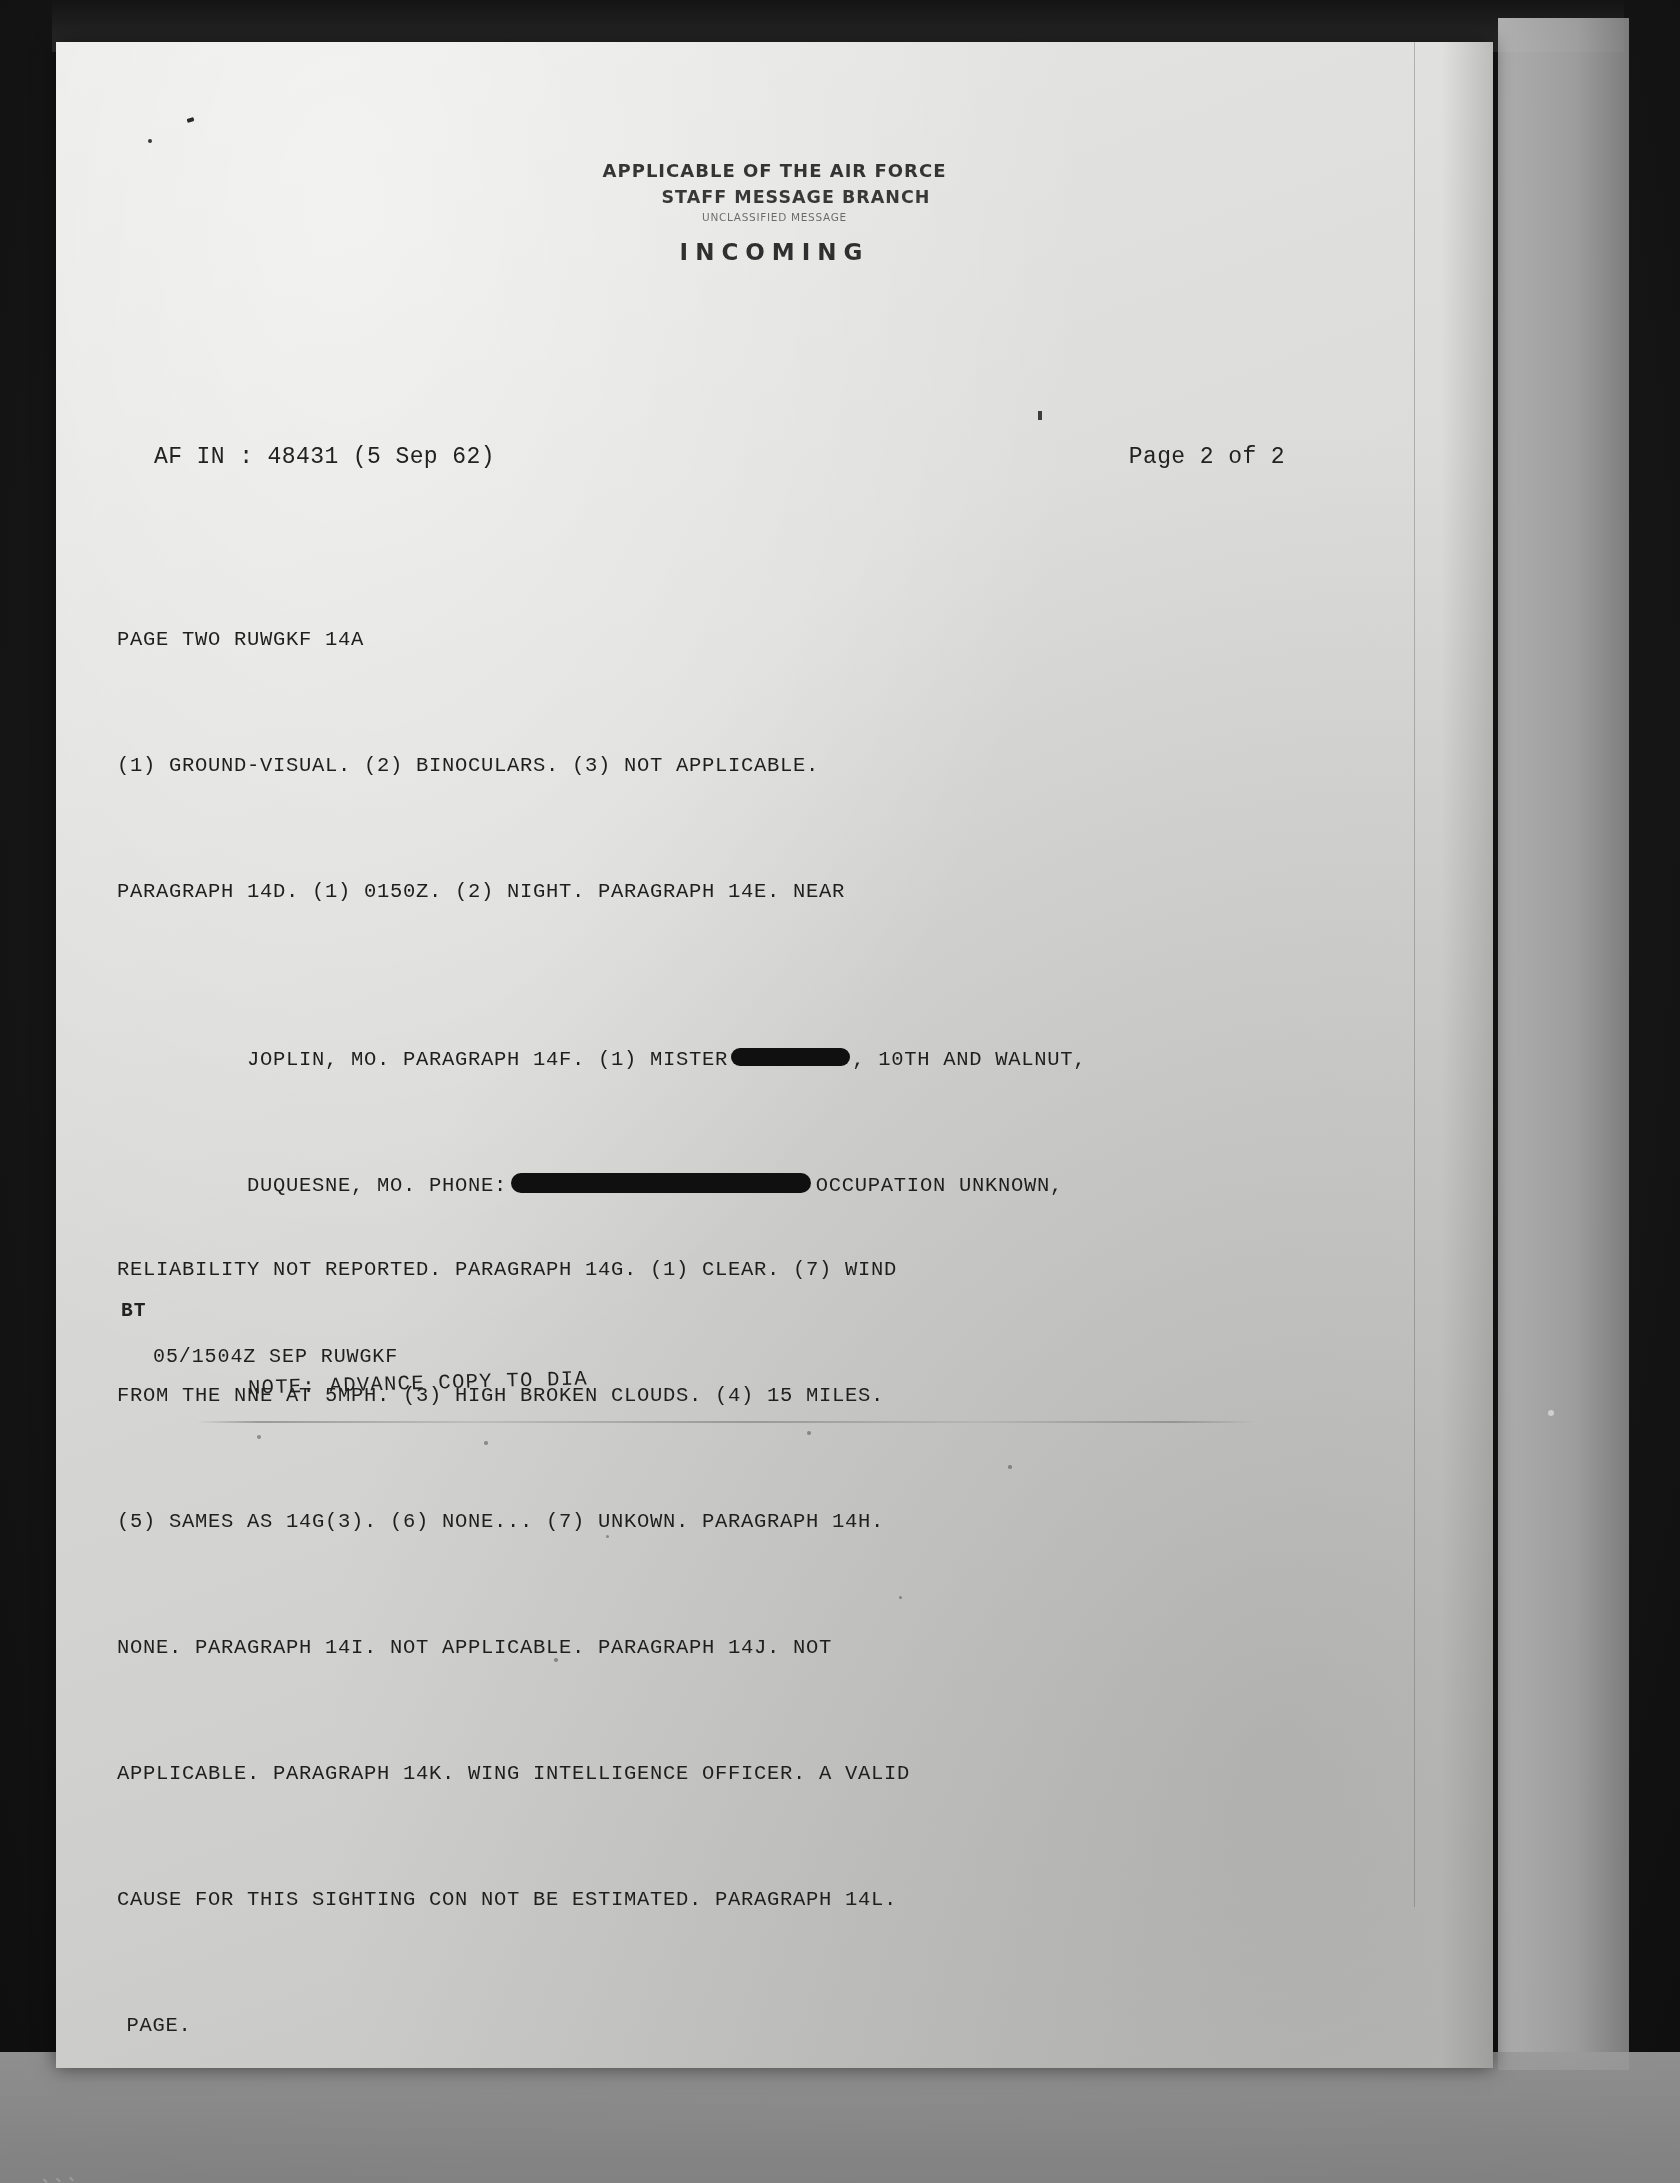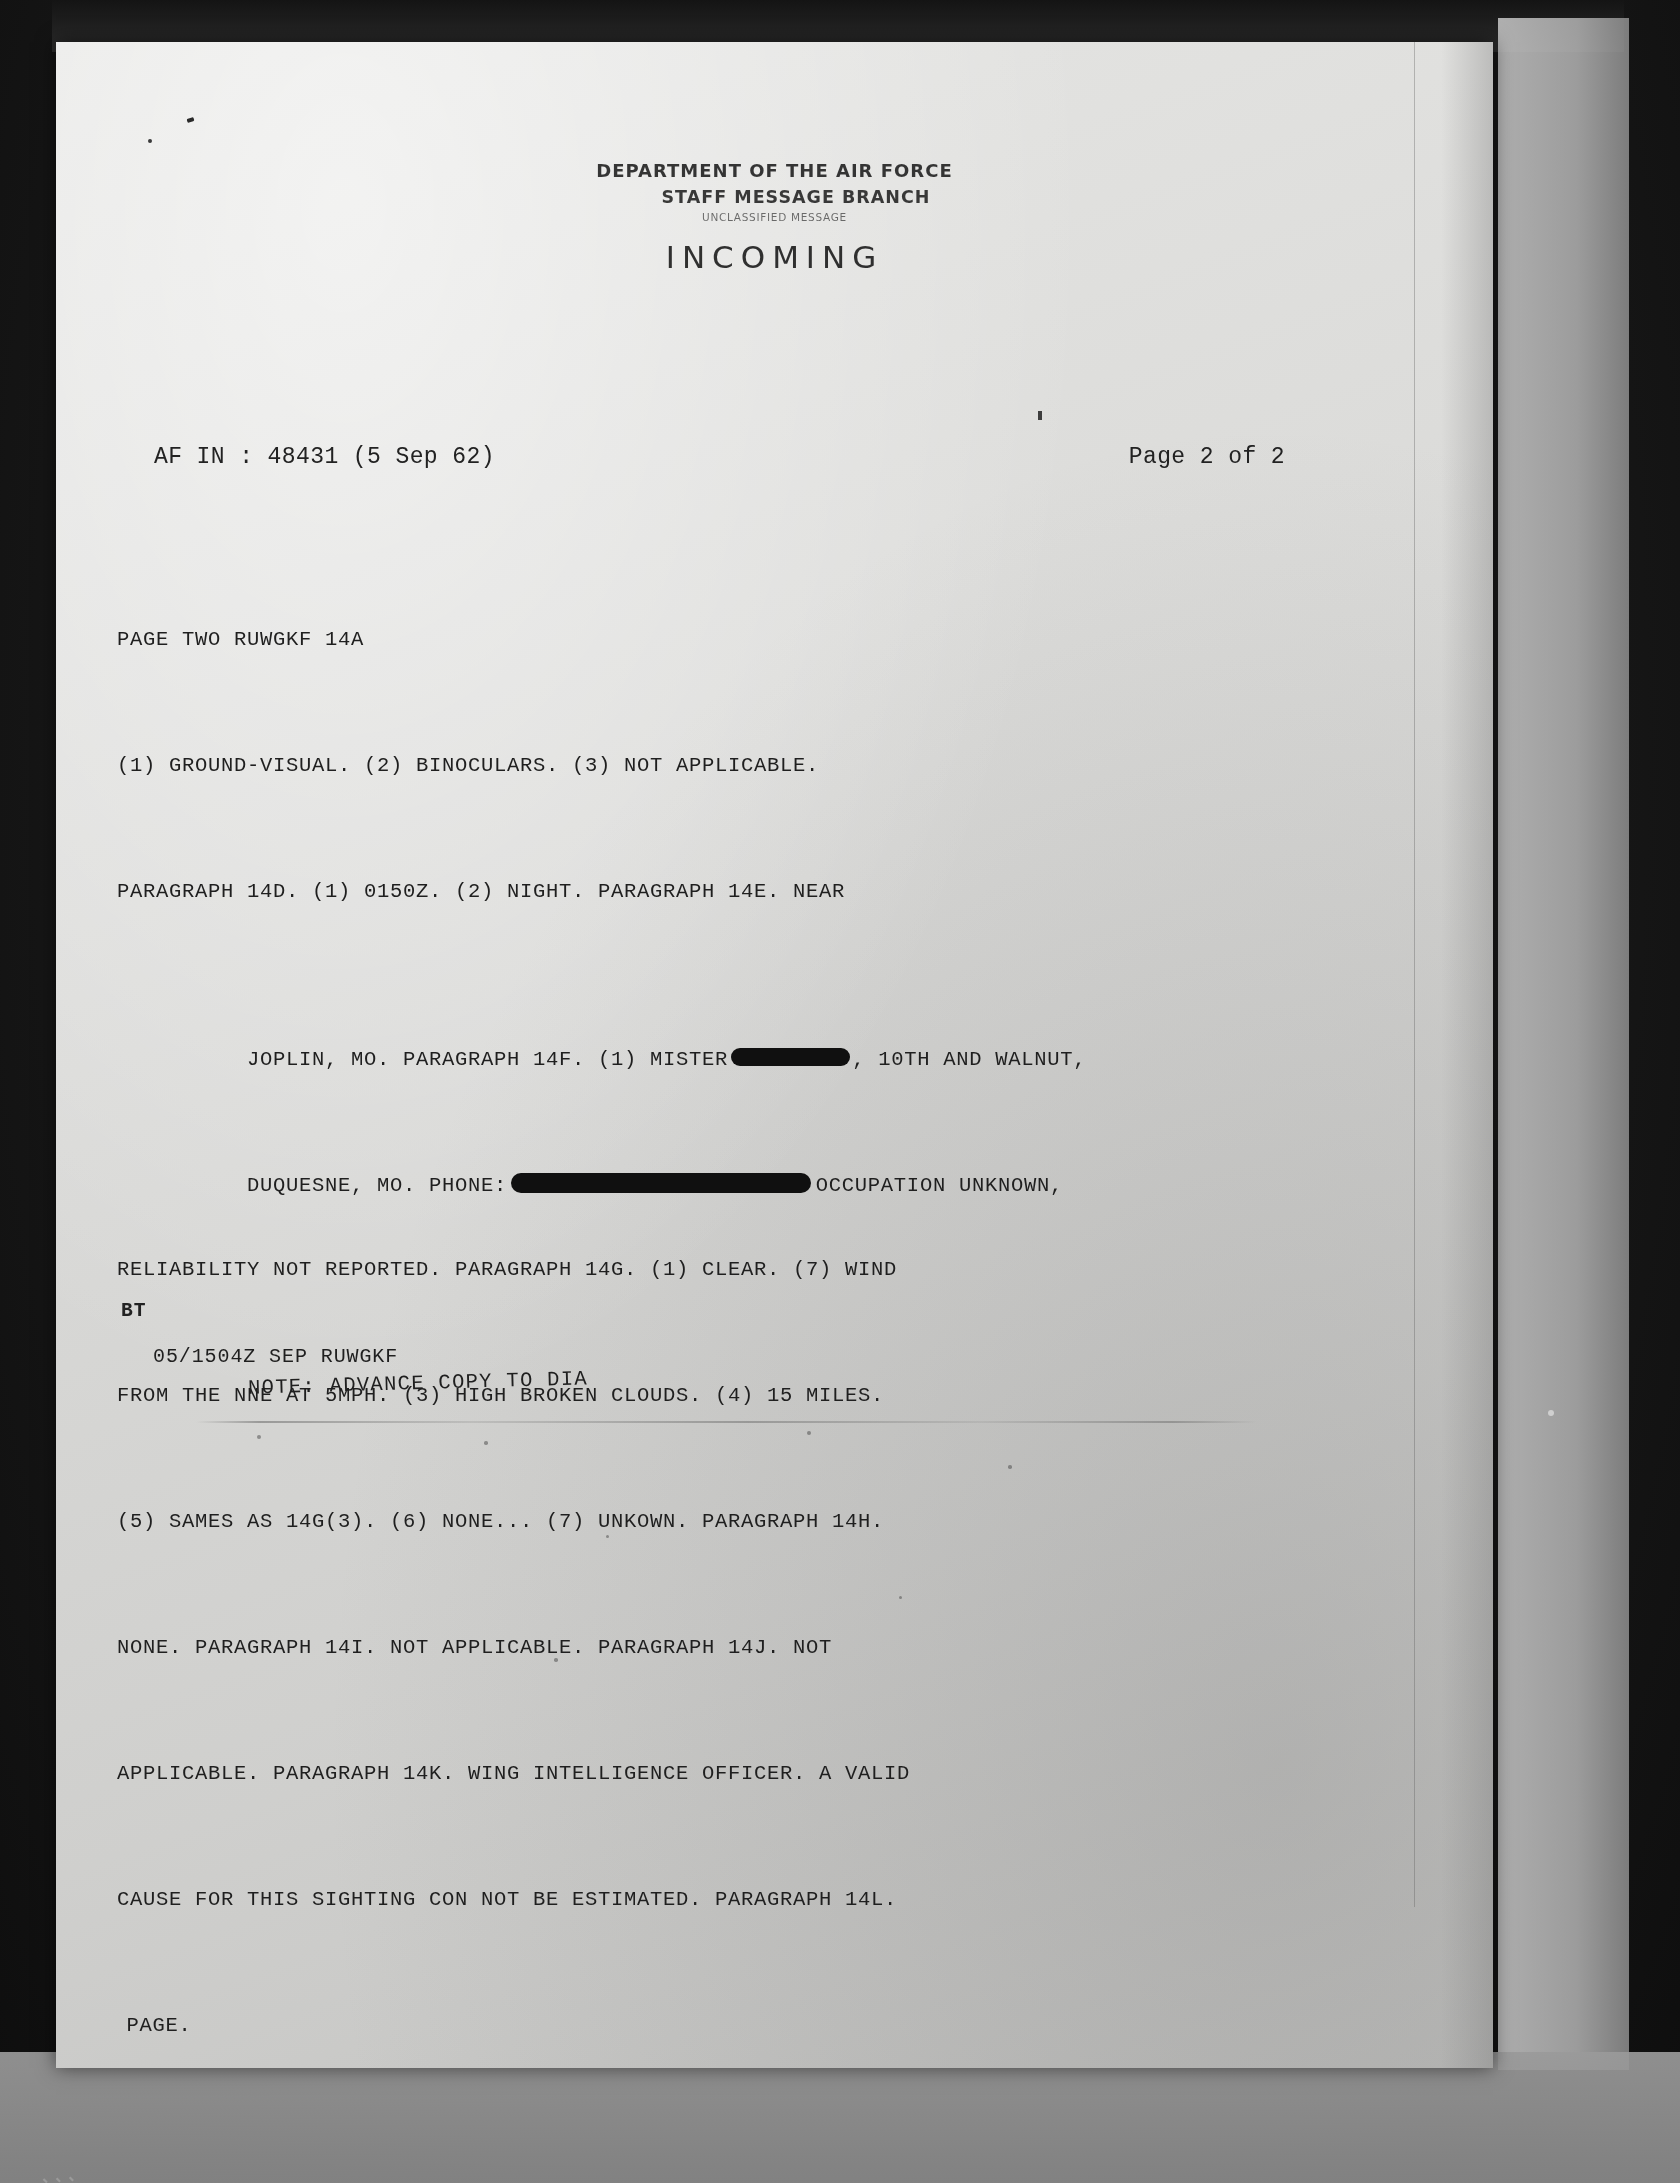--- a/index.html
+++ b/index.html
@@ -136,22 +136,22 @@
     padding-left: 43px;
   }
   #hdr .l3 {
     font-size: 10.5px;
     font-weight: normal;
     letter-spacing: 0.7px;
     opacity: 0.62;
   }
   #hdr .big {
     margin-top: 15.7px;
-    font-size: 31px;
-    font-weight: normal;
+    font-size: 23px;
+    font-weight: bold;
     letter-spacing: 7px;
     opacity: 0.9;
   }
 
   
   #meta {
     position: absolute;
     left: 98px;
     top: 402px;
     width: 1214px;
@@ -264,21 +264,21 @@
   <div id="sheet">
     <div class="page-inner">
 
       <div id="sheet-rule"></div>
 
       <div id="mark1"></div>
       <div id="mark2"></div>
       <div id="mark3"></div>
 
       <div id="hdr">
-        <div class="l1">DEPARTMENT OF THE AIR FORCE</div>
+        <div class="l1">APPLICABLE OF THE AIR FORCE</div>
         <div class="l2">STAFF MESSAGE BRANCH</div>
         <div class="l3">UNCLASSIFIED MESSAGE</div>
         <div class="big">INCOMING</div>
       </div>
 
       <div id="meta">
         <div class="afin">AF IN : 48431 (5 Sep 62)</div>
         <div class="pageno">Page 2 of 2</div>
       </div>
 

